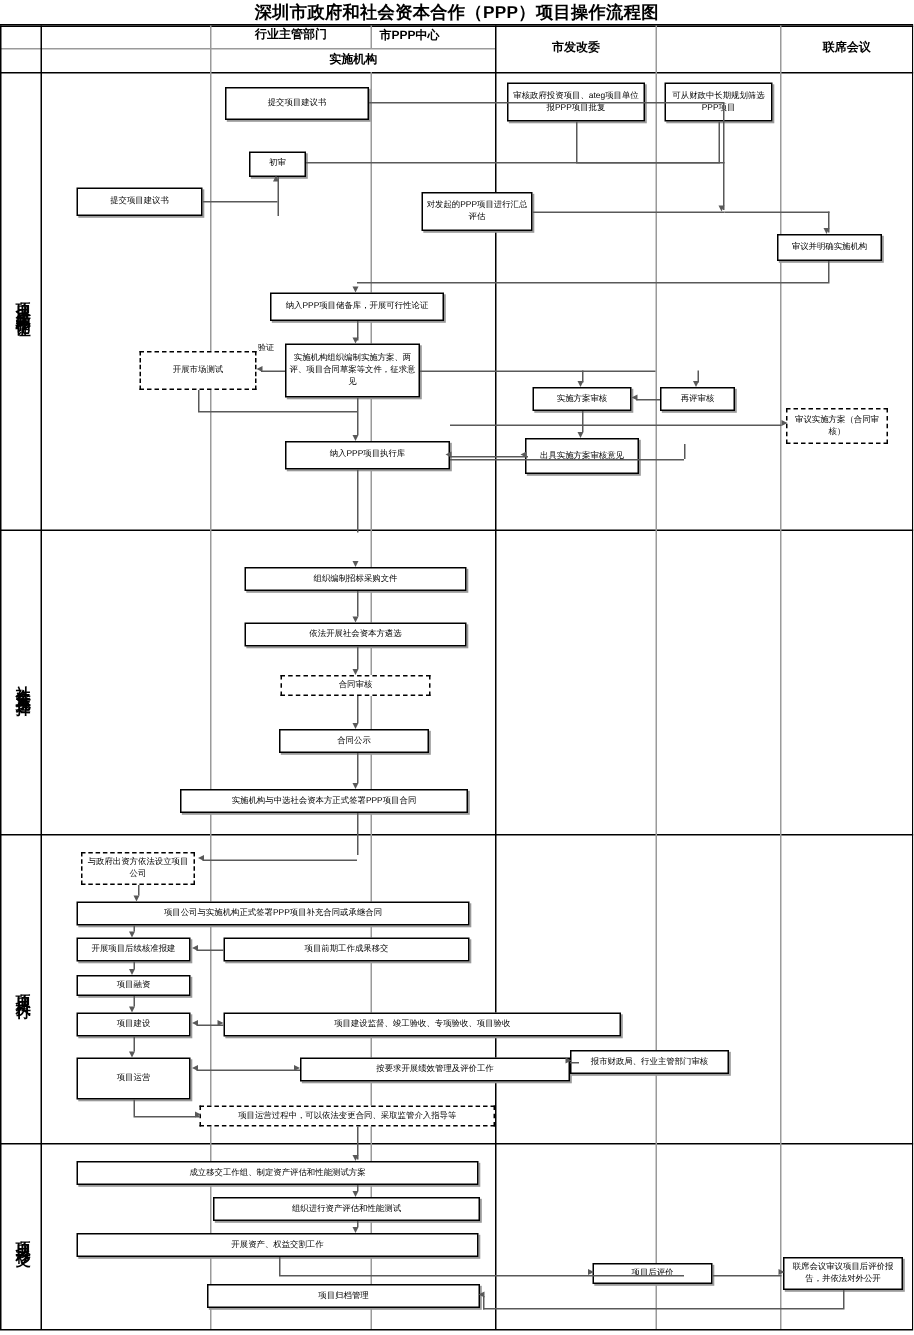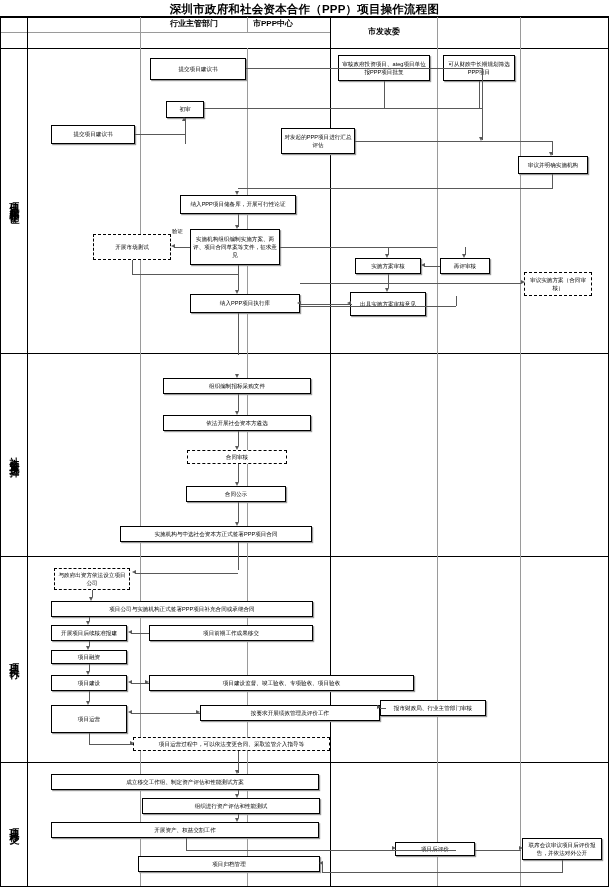--- a/index.html
+++ b/index.html
@@ -80,21 +80,23 @@
   <div class="vline hard" style="left:27px;top:17px;height:869px;"></div>
   <div class="vline" style="left:140px;top:17px;height:869px;"></div>
   <div class="vline" style="left:247px;top:17px;height:15px;"></div>
   <div class="vline" style="left:247px;top:48px;height:838px;"></div>
   <div class="vline hard" style="left:330px;top:17px;height:869px;"></div>
   <div class="vline" style="left:437px;top:17px;height:869px;"></div>
   <div class="vline" style="left:520px;top:17px;height:869px;"></div>
 
   <div class="hdr" style="left:141px;top:17px;width:106px;height:15px;font-family:Liberation Mono, monospace;">行业主管部门</div>
   <div class="hdr" style="left:232px;top:17px;width:82px;height:15px;">市PPP中心</div>
+  <div class="hdr" style="left:141px;top:32px;width:189px;height:16px;">实施机构</div>
   <div class="hdr" style="left:331px;top:17px;width:106px;height:31px;">市发改委</div>
+  <div class="hdr" style="left:521px;top:17px;width:87px;height:31px;">联席会议</div>
 
   <div class="phase" style="top:48px;height:305px;">
       <span>项目决策和论证</span>
     </div>
   <div class="phase" style="top:353px;height:203px;">
       <span>社会资本选择</span>
     </div>
   <div class="phase" style="top:556px;height:206px;">
       <span>项目执行</span>
     </div>

